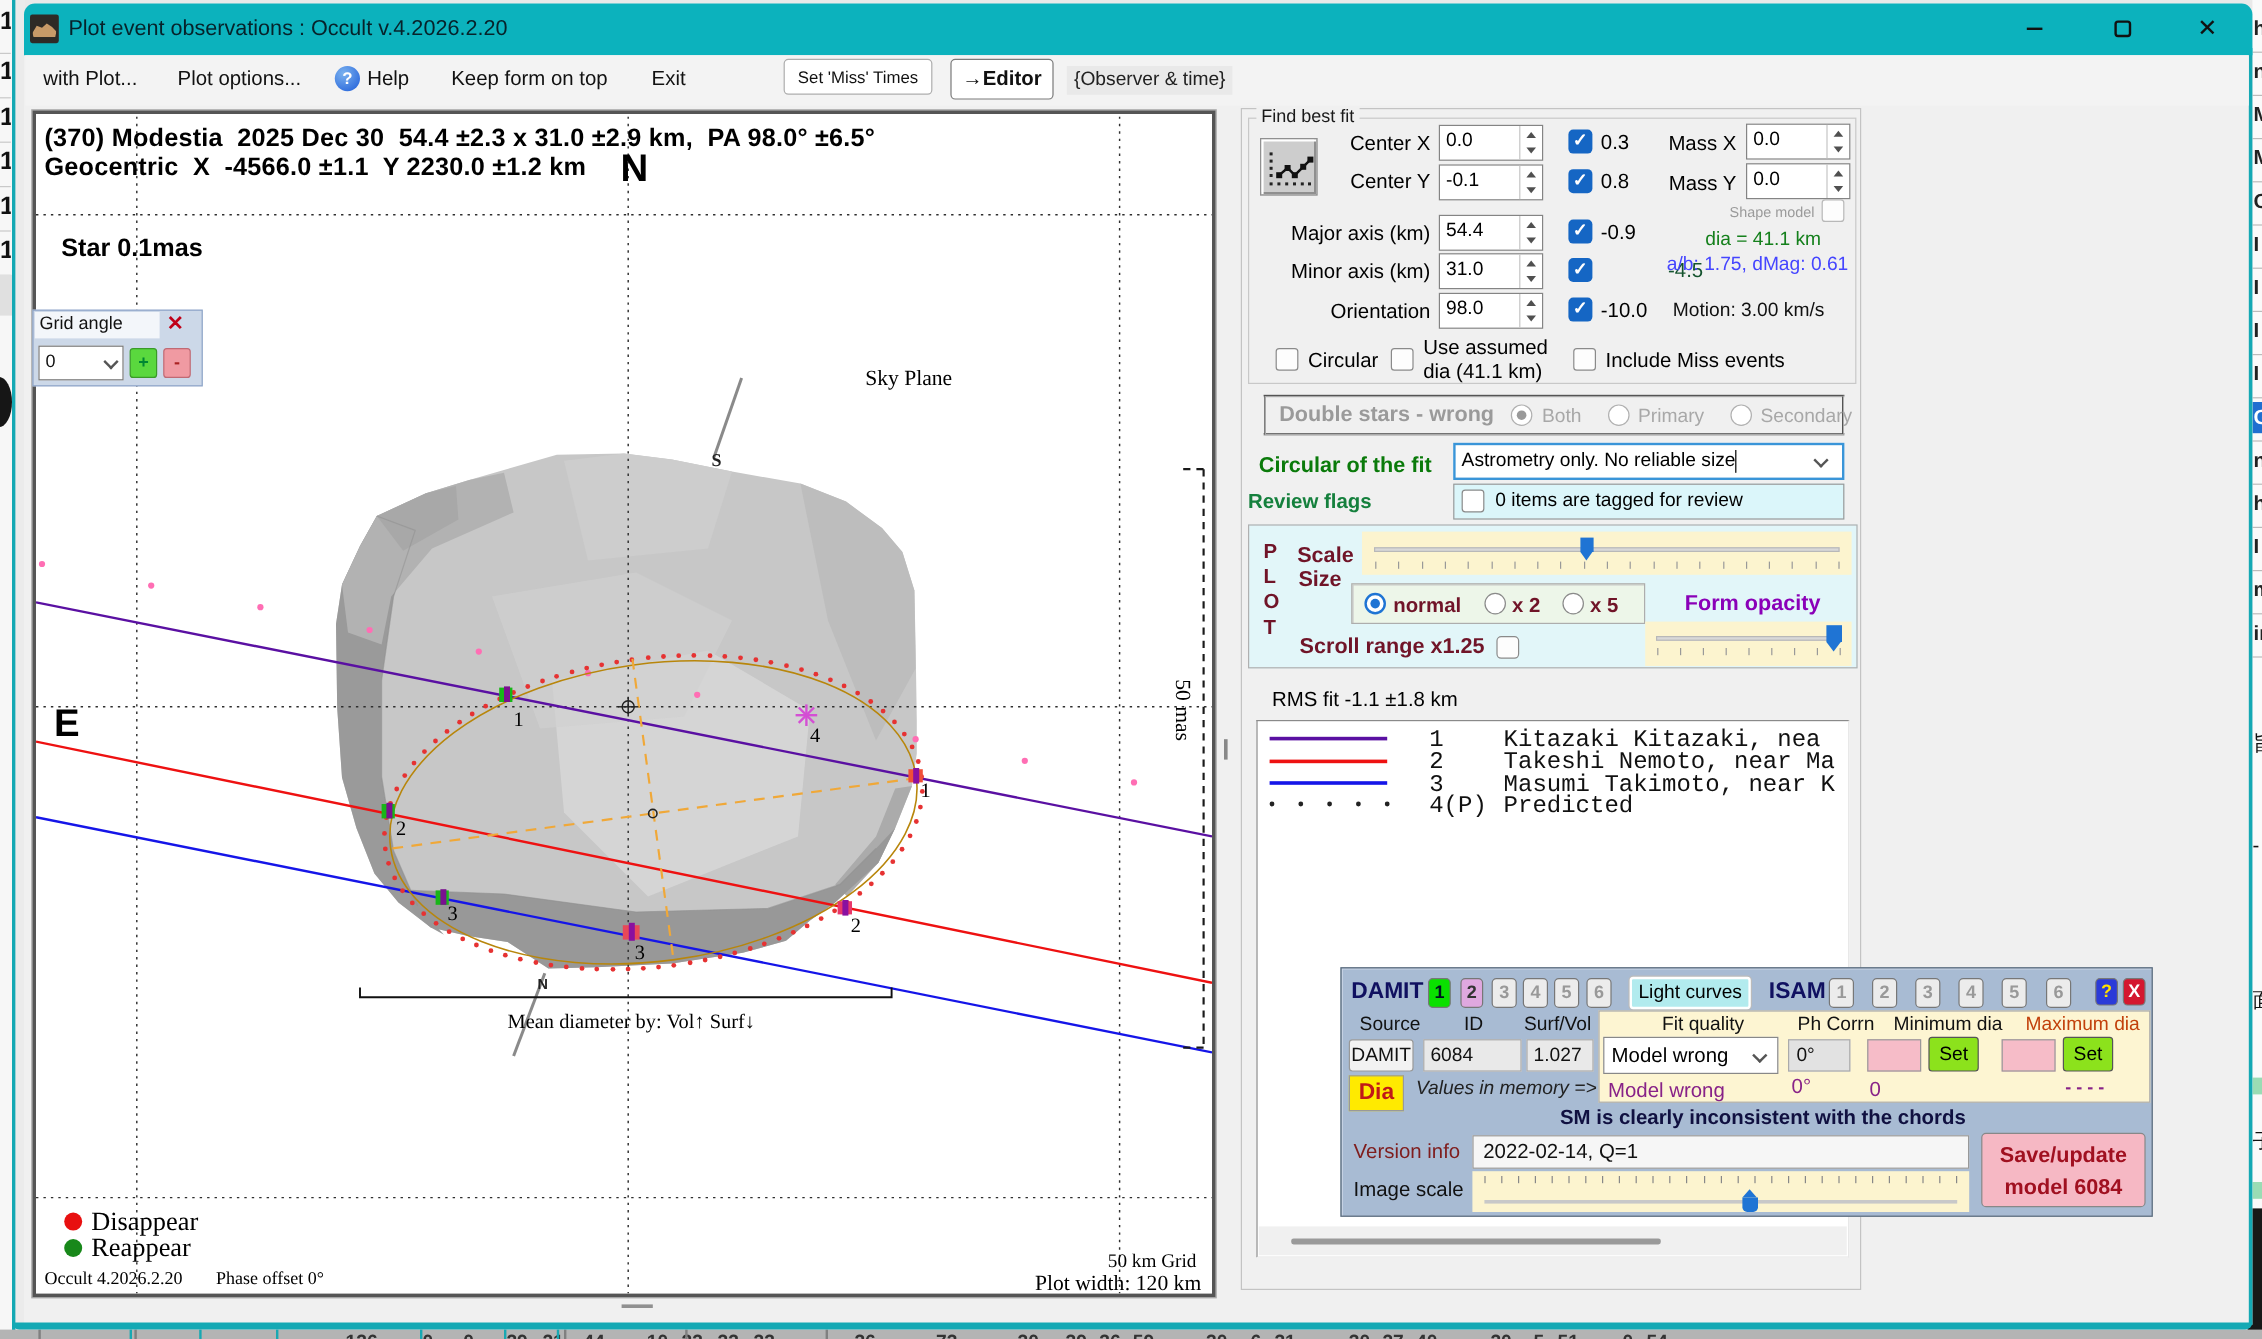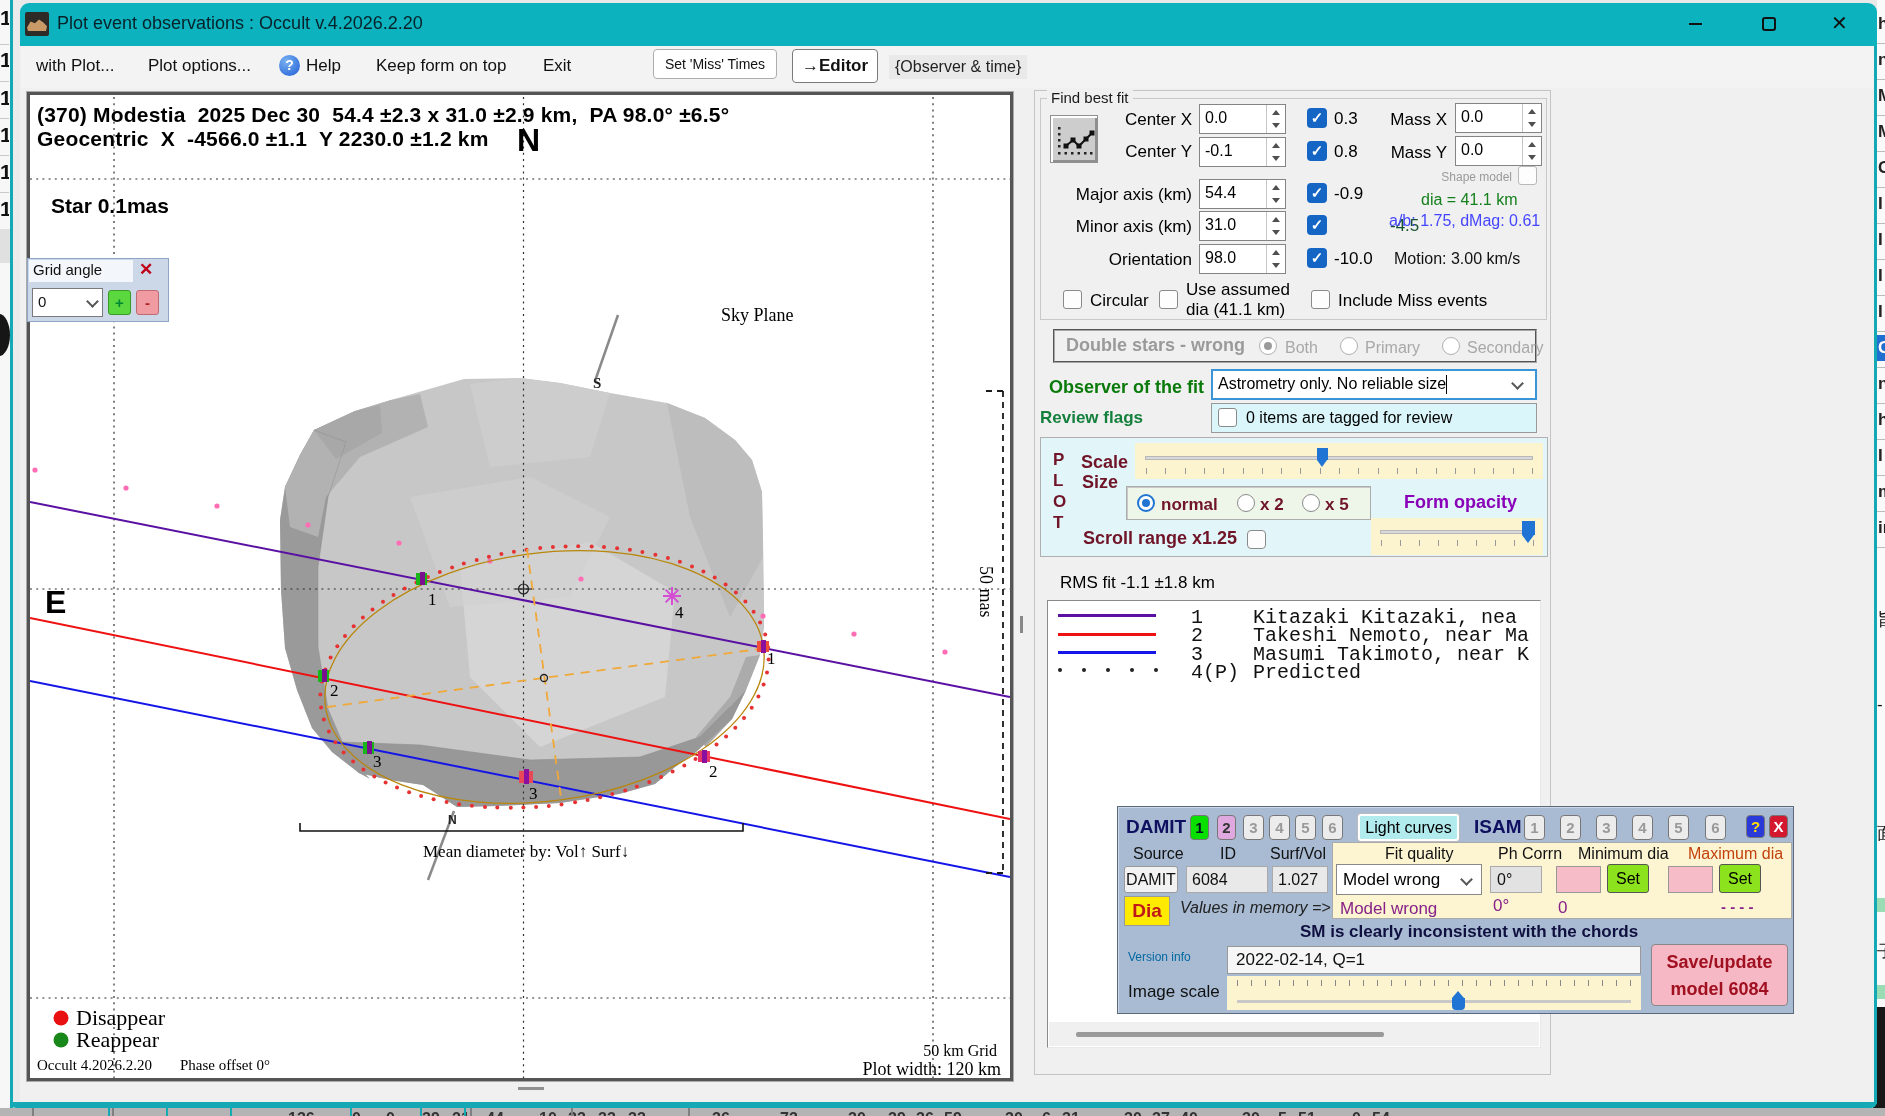--- a/index.html
+++ b/index.html
@@ -427,21 +427,21 @@
 <div class="lab" style="left:1338px;top:291px;font-size:17px;color:#000">Include Miss events</div>
 <div class="abs" style="left:1053px;top:329px;width:484px;height:34px;border:2px solid #a8a8a8;border-style:groove;background:#f0f0f0"></div>
 <div class="lab" style="left:1066px;top:335px;font-size:18px;font-weight:bold;color:#9a9a9a">Double stars - wrong</div>
 <div class="radio" style="left:1259px;top:337px;border-color:#b0b0b0"></div>
 <div class="abs" style="left:1264px;top:342px;width:8px;height:8px;border-radius:50%;background:#9a9a9a"></div>
 <div class="lab" style="left:1285px;top:339px;font-size:16px;color:#a8a8a8">Both</div>
 <div class="radio" style="left:1340px;top:337px;border-color:#b0b0b0"></div>
 <div class="lab" style="left:1365px;top:339px;font-size:16px;color:#a8a8a8">Primary</div>
 <div class="radio" style="left:1442px;top:337px;border-color:#b0b0b0"></div>
 <div class="lab" style="left:1467px;top:339px;font-size:16px;color:#a8a8a8">Secondary</div>
-<div class="lab" style="left:1049px;top:377px;font:bold 18px 'Liberation Sans',sans-serif;color:#0a7a0a">Observer of the fit</div>
+<div class="lab" style="left:1049px;top:377px;font:bold 18px 'Liberation Sans',sans-serif;color:#0a7a0a">Circular of the fit</div>
 <div class="abs" style="left:1211px;top:369px;width:326px;height:31px;background:#fff;border:2px solid #3a95d8"></div>
 <div class="lab" style="left:1218px;top:375px;font-size:16px;color:#000">Astrometry only. No reliable size</div>
 <div class="abs" style="left:1446px;top:375px;width:1px;height:19px;background:#000"></div>
 <div class="chev" style="left:1513px;top:379px"></div>
 <div class="lab" style="left:1040px;top:408px;font:bold 17px 'Liberation Sans',sans-serif;color:#15803d">Review flags</div>
 <div class="abs" style="left:1211px;top:403px;width:326px;height:30px;background:#dbf6fa;border:1px solid #999"></div>
 <div class="cbe" style="left:1218px;top:408px;background:#fff"></div>
 <div class="lab" style="left:1246px;top:409px;font-size:16px;color:#000">0 items are tagged for review</div>
 <div class="abs" style="left:1040px;top:437px;width:508px;height:120px;background:#e2f6f9;border:1px solid #b0b0b0"></div>
 <div class="lab" style="left:1053px;top:450px;font:bold 17px 'Liberation Sans',sans-serif;color:#701428">P</div>
@@ -555,21 +555,21 @@
 <div class="abs" style="left:1607px;top:864px;width:42px;height:29px;background:#8ce21c;border:1px solid #555;border-radius:3px;text-align:center;font:16px/27px 'Liberation Sans',sans-serif;color:#000">Set</div>
 <div class="abs" style="left:1668px;top:866px;width:45px;height:27px;background:#f6bcc8;border:1px solid #999"></div>
 <div class="abs" style="left:1719px;top:864px;width:42px;height:29px;background:#8ce21c;border:1px solid #555;border-radius:3px;text-align:center;font:16px/27px 'Liberation Sans',sans-serif;color:#000">Set</div>
 <div class="abs" style="left:1124px;top:896px;width:46px;height:30px;background:#ffea00;border:1px solid #999;text-align:center;font:bold 19px/28px 'Liberation Sans',sans-serif;color:#c01818">Dia</div>
 <div class="lab" style="left:1180px;top:899px;font:italic 16px 'Liberation Sans',sans-serif;color:#222">Values in memory =&gt;</div>
 <div class="lab" style="left:1340px;top:899px;font-size:17px;color:#882288">Model wrong</div>
 <div class="lab" style="left:1493px;top:896px;font-size:17px;color:#882288">0°</div>
 <div class="lab" style="left:1558px;top:898px;font-size:17px;color:#882288">0</div>
 <div class="lab" style="left:1721px;top:898px;font:bold 15px 'Liberation Sans',sans-serif;color:#882288">- - - -</div>
 <div class="lab" style="left:1300px;top:922px;font:bold 17px 'Liberation Sans',sans-serif;color:#101040">SM is clearly inconsistent with the chords</div>
-<div class="lab" style="left:1128px;top:950px;font-size:12px;color:#0369a1">Version info</div>
+<div class="lab" style="left:1128px;top:950px;font-size:17px;color:#7f1d1d">Version info</div>
 <div class="abs" style="left:1227px;top:946px;width:414px;height:28px;background:#f6f6f6;border:1px solid #999;font:17px/26px 'Liberation Sans',sans-serif;color:#111;padding-left:8px">2022-02-14, Q=1</div>
 <div class="abs" style="left:1651px;top:944px;width:137px;height:62px;background:#f6b8c4;border:1px solid #888;border-radius:4px;text-align:center;font:bold 18px/1.5 'Liberation Sans',sans-serif;color:#a01020;padding-top:4px">Save/update<br>model 6084</div>
 <div class="lab" style="left:1128px;top:982px;font-size:17px;color:#111">Image scale</div>
 <div class="abs" style="left:1227px;top:976px;width:414px;height:34px;background:#fcf4cf"></div>
 <div style="position:absolute;left:1237.0px;top:980px;width:1px;height:6px;background:#888"></div>
 <div style="position:absolute;left:1251.0px;top:980px;width:1px;height:6px;background:#888"></div>
 <div style="position:absolute;left:1265.1px;top:980px;width:1px;height:6px;background:#888"></div>
 <div style="position:absolute;left:1279.1px;top:980px;width:1px;height:6px;background:#888"></div>
 <div style="position:absolute;left:1293.1px;top:980px;width:1px;height:6px;background:#888"></div>
 <div style="position:absolute;left:1307.2px;top:980px;width:1px;height:6px;background:#888"></div>

